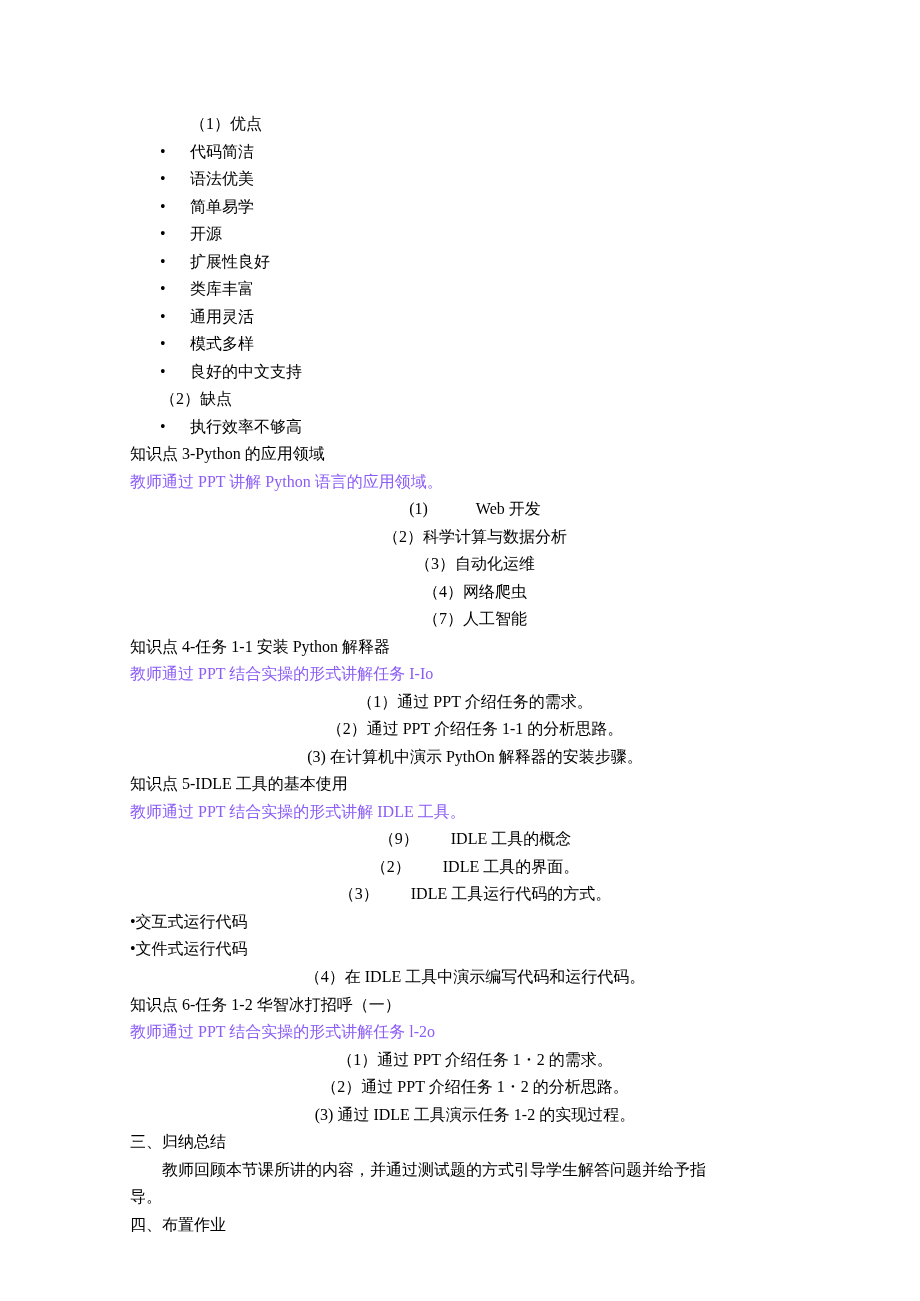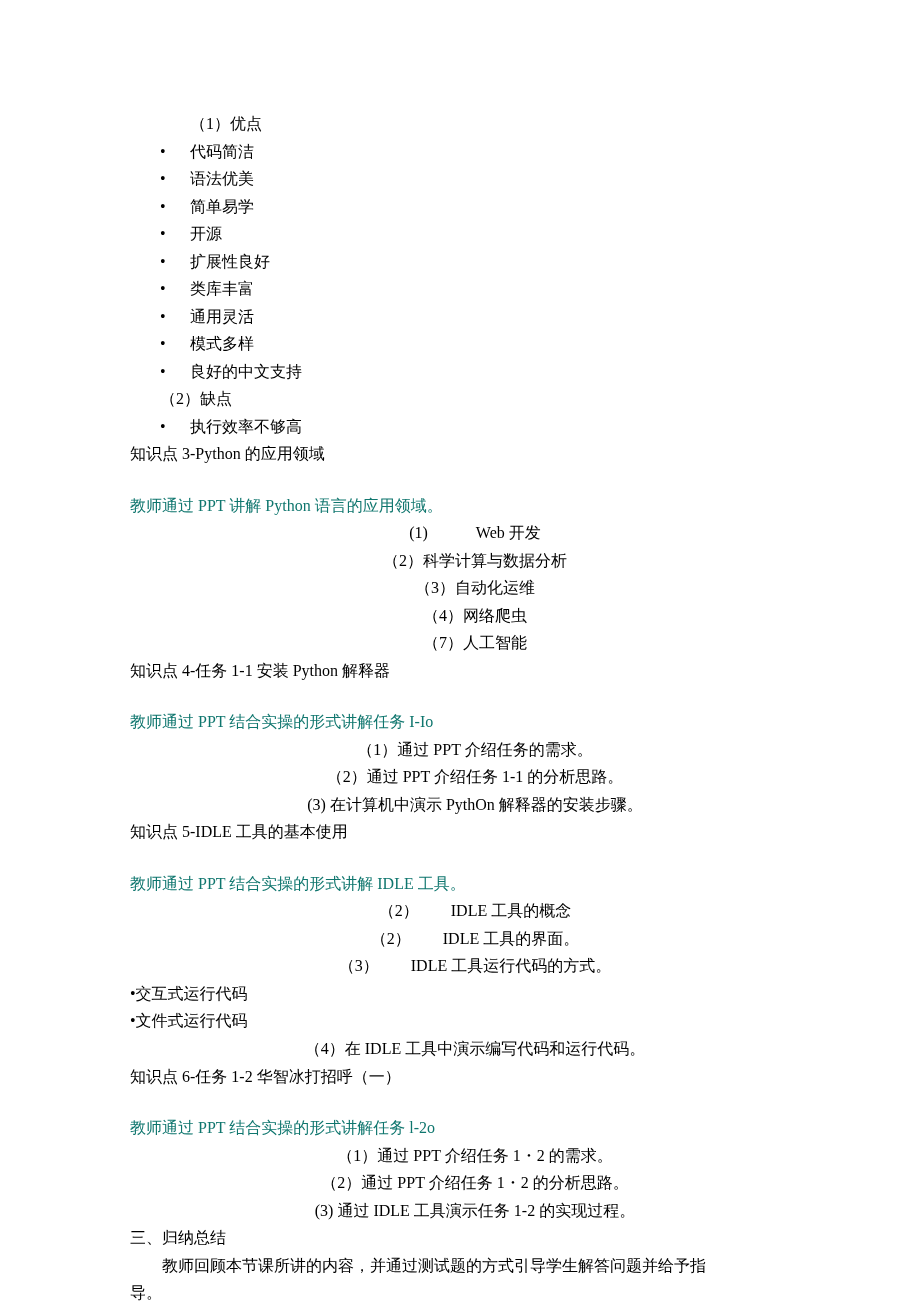--- a/index.html
+++ b/index.html
@@ -12,22 +12,21 @@
     width: 920px;
     min-height: 1301px;
     padding: 110px 130px 60px 130px;
     box-sizing: border-box;
     font-family: "SimSun", "宋体", serif;
     font-size: 16px;
     color: #000000;
     line-height: 1.72;
   }
   .blue {
-    color: #0f766e;
-    margin-top: 24px;
+    color: #8b5cf6;
   }
   .indent-1 { padding-left: 30px; }
   .indent-2 { padding-left: 60px; }
   .indent-3 { padding-left: 30px; text-align: center; }
   .bullet-line { padding-left: 30px; }
   .bullet-dot {
     display: inline-block;
     width: 30px;
   }
   .final-para {
@@ -62,21 +61,21 @@
   <div class="indent-3">（7）人工智能</div>
 
   <div>知识点 4-任务 1-1 安装 Python 解释器</div>
   <div class="blue">教师通过 PPT 结合实操的形式讲解任务 I-Io</div>
   <div class="indent-3">（1）通过 PPT 介绍任务的需求。</div>
   <div class="indent-3">（2）通过 PPT 介绍任务 1-1 的分析思路。</div>
   <div class="indent-3">(3) 在计算机中演示 PythOn 解释器的安装步骤。</div>
 
   <div>知识点 5-IDLE 工具的基本使用</div>
   <div class="blue">教师通过 PPT 结合实操的形式讲解 IDLE 工具。</div>
-  <div class="indent-3">（2）  IDLE 工具的概念</div>
+  <div class="indent-3">（9）  IDLE 工具的概念</div>
   <div class="indent-3">（2）  IDLE 工具的界面。</div>
   <div class="indent-3">（3）  IDLE 工具运行代码的方式。</div>
   <div>•交互式运行代码</div>
   <div>•文件式运行代码</div>
   <div class="indent-3">（4）在 IDLE 工具中演示编写代码和运行代码。</div>
 
   <div>知识点 6-任务 1-2 华智冰打招呼（一）</div>
   <div class="blue">教师通过 PPT 结合实操的形式讲解任务 l-2o</div>
   <div class="indent-3">（1）通过 PPT 介绍任务 1・2 的需求。</div>
   <div class="indent-3">（2）通过 PPT 介绍任务 1・2 的分析思路。</div>

